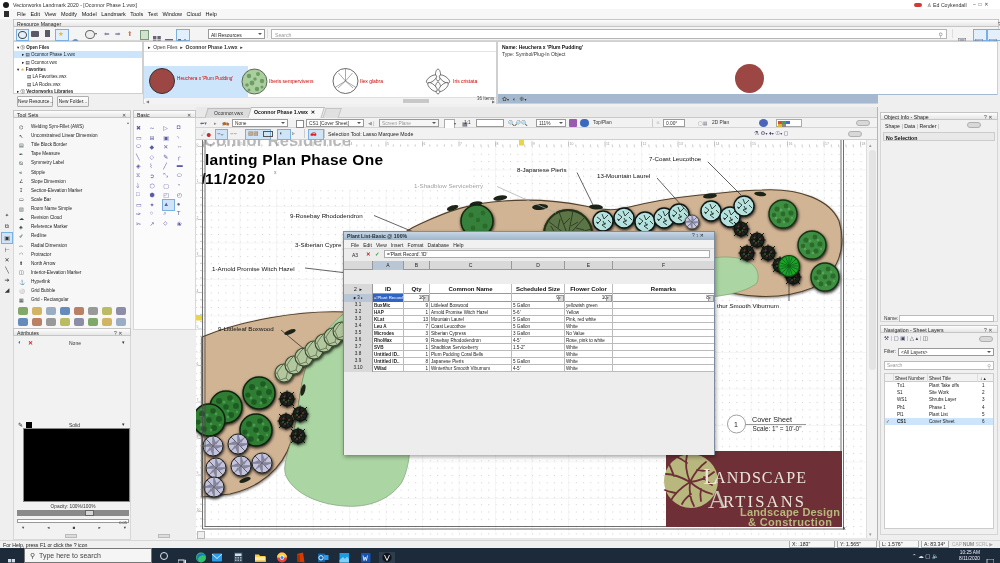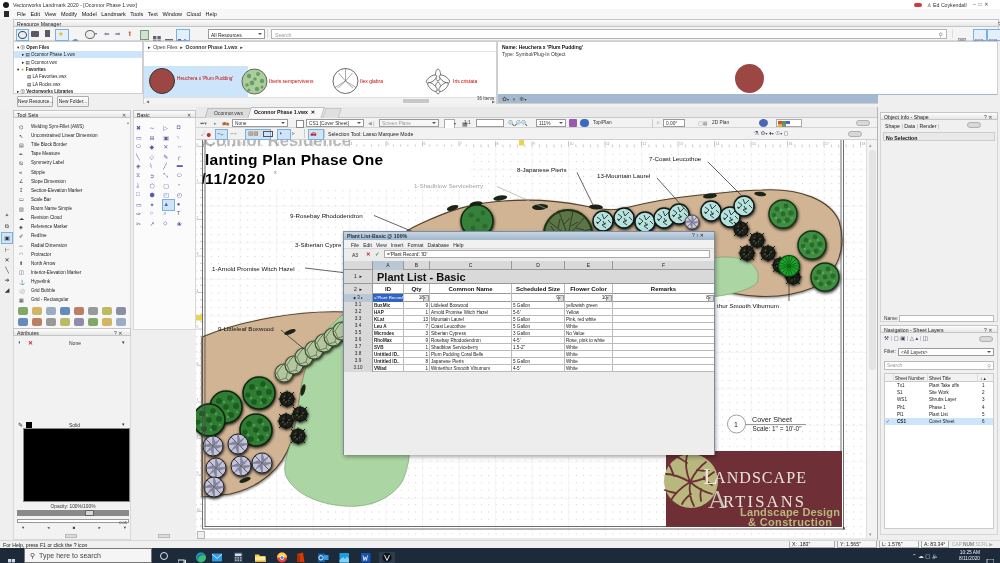--- a/index.html
+++ b/index.html
@@ -966,24 +966,20 @@
     <div class="abs" style="left:0;top:0;width:370px;height:9px;background:#d9d9d9;border-bottom:1px solid #999;box-sizing:border-box;font-size:5px;color:#222;">
       <span class="abs" style="left:0;top:0;width:29px;height:9px;border-right:1px solid #999;box-sizing:border-box;"></span>
       <span class="abs" style="left:29px;top:0;width:31px;height:9px;border-right:1px solid #999;box-sizing:border-box;background:#b9c6d6;text-align:center;line-height:9px;">A</span>
       <span class="abs" style="left:60px;top:0;width:26px;height:9px;border-right:1px solid #999;box-sizing:border-box;text-align:center;line-height:9px;">B</span>
       <span class="abs" style="left:86px;top:0;width:82px;height:9px;border-right:1px solid #999;box-sizing:border-box;text-align:center;line-height:9px;">C</span>
       <span class="abs" style="left:168px;top:0;width:53px;height:9px;border-right:1px solid #999;box-sizing:border-box;text-align:center;line-height:9px;">D</span>
       <span class="abs" style="left:221px;top:0;width:48px;height:9px;border-right:1px solid #999;box-sizing:border-box;text-align:center;line-height:9px;">E</span>
       <span class="abs" style="left:269px;top:0;width:101px;height:9px;box-sizing:border-box;text-align:center;line-height:9px;">F</span>
     </div>
 
-    <div class="abs" style="left:0;top:9px;width:370px;height:13.5px;background:#d9d9d9;border-bottom:1px solid #999;box-sizing:border-box;">
-      <span class="abs" style="left:0;top:0;width:29px;height:13.5px;border-right:1px solid #999;box-sizing:border-box;font-size:5px;text-align:center;line-height:13px;color:#222;">1&nbsp;&nbsp;▸</span>
-      <span class="abs tx" style="left:33px;top:1px;font-size:11px;font-weight:bold;color:#111;">Plant List - Basic</span>
-    </div>
 
     <div class="abs" style="left:0;top:22.5px;width:370px;height:10.5px;background:#fff;border-bottom:1px solid #999;box-sizing:border-box;font-size:6px;font-weight:bold;color:#111;">
       <span class="abs" style="left:0;top:0;width:29px;height:10.5px;border-right:1px solid #999;box-sizing:border-box;background:#d9d9d9;font-size:5px;font-weight:normal;text-align:center;line-height:10px;">2&nbsp;&nbsp;▸</span>
       <span class="abs" style="left:29px;top:0;width:31px;height:10.5px;border-right:1px solid #bbb;box-sizing:border-box;text-align:center;line-height:10.5px;">ID</span>
       <span class="abs" style="left:60px;top:0;width:26px;height:10.5px;border-right:1px solid #bbb;box-sizing:border-box;text-align:center;line-height:10.5px;">Qty</span>
       <span class="abs" style="left:86px;top:0;width:82px;height:10.5px;border-right:1px solid #bbb;box-sizing:border-box;text-align:center;line-height:10.5px;">Common Name</span>
       <span class="abs" style="left:168px;top:0;width:53px;height:10.5px;border-right:1px solid #bbb;box-sizing:border-box;text-align:center;line-height:10.5px;">Scheduled Size</span>
       <span class="abs" style="left:221px;top:0;width:48px;height:10.5px;border-right:1px solid #bbb;box-sizing:border-box;text-align:center;line-height:10.5px;">Flower Color</span>
       <span class="abs" style="left:269px;top:0;width:101px;height:10.5px;box-sizing:border-box;text-align:center;line-height:10.5px;">Remarks</span>
     </div>

